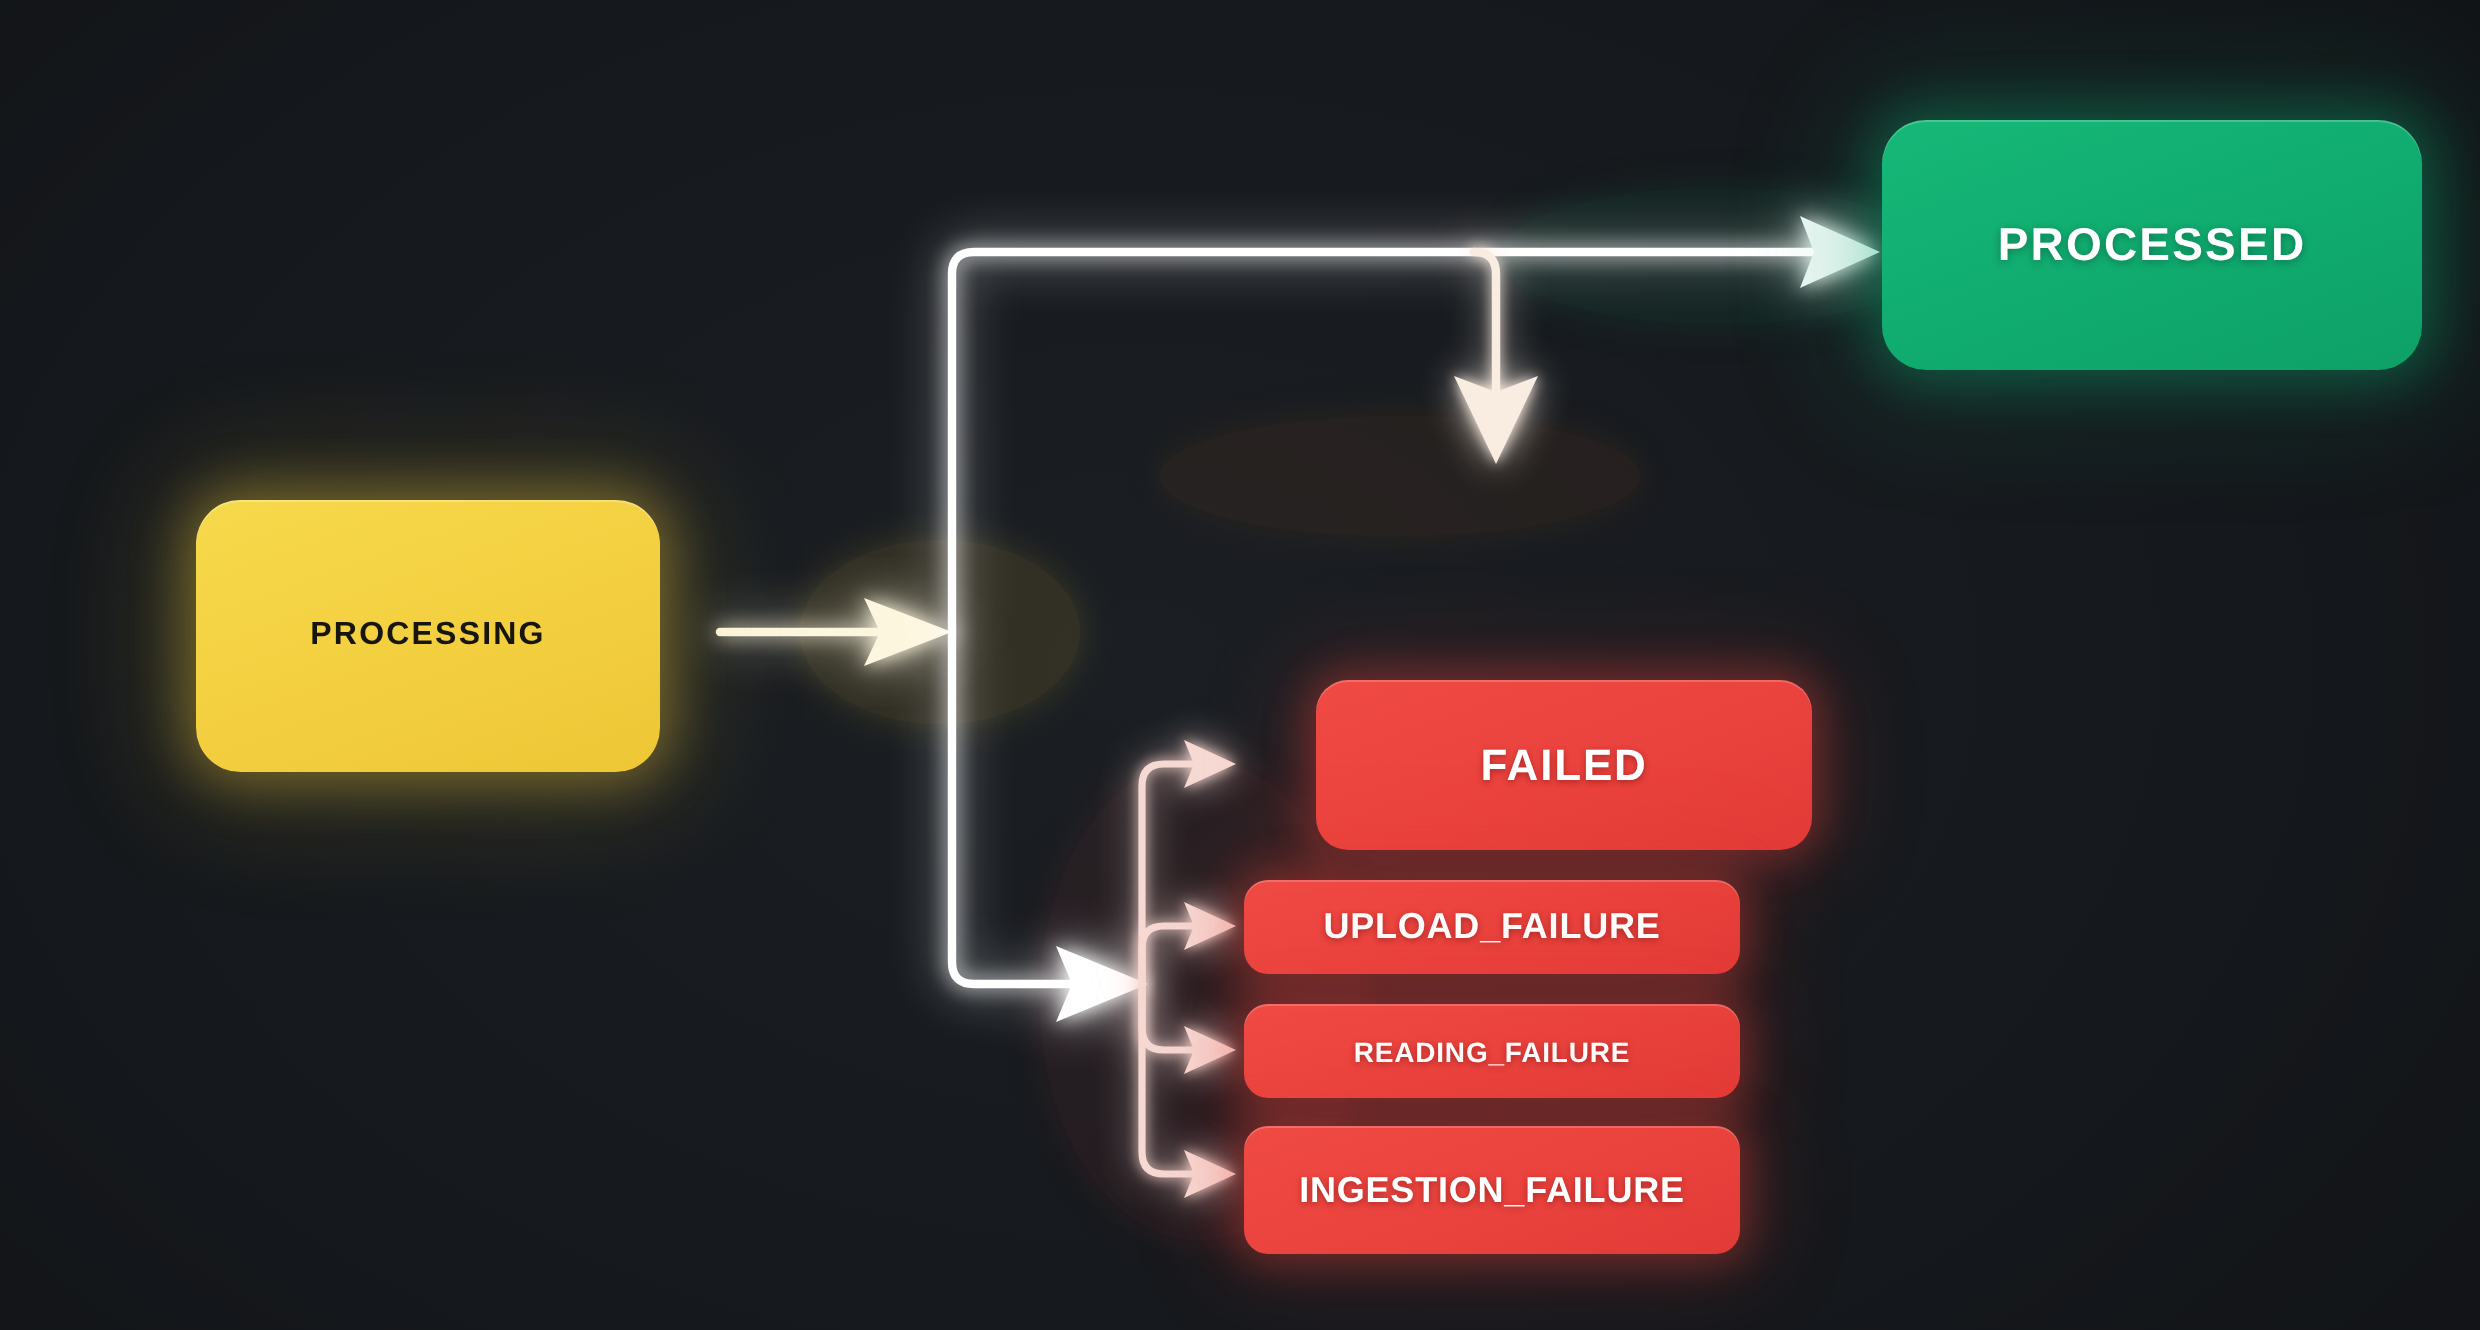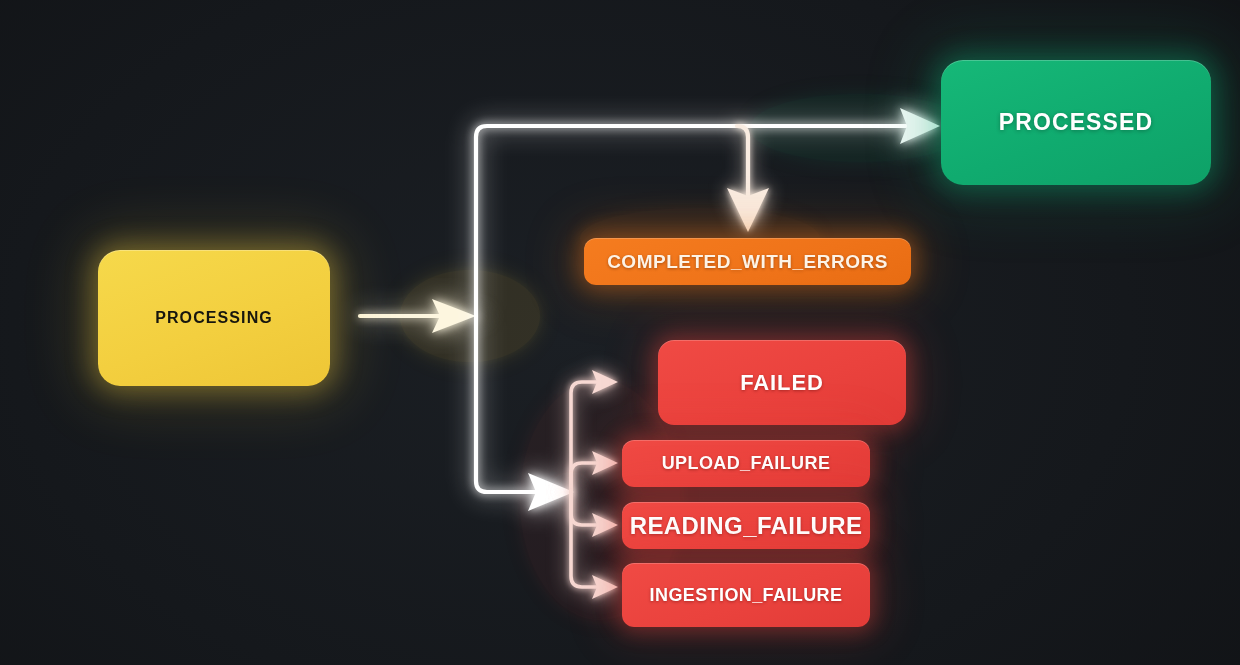--- a/index.html
+++ b/index.html
@@ -123,21 +123,21 @@
     top: 440px;
     height: 47px;
     border-radius: 12px;
     font-size: 18px;
     letter-spacing: 0.4px;
   }
   .node-reading {
     top: 502px;
     height: 47px;
     border-radius: 12px;
-    font-size: 24px;
+    font-size: 14px;
     letter-spacing: 0.4px;
   }
   .node-ingestion {
     top: 563px;
     height: 64px;
     border-radius: 12px;
     font-size: 18px;
     letter-spacing: 0.4px;
   }
 </style>
@@ -213,21 +213,20 @@
     <g filter="url(#glowSoft)">
       <path d="M 571 492 L 571 576 Q 571 587 582 587 L 598 587" stroke="#f7d9d3" stroke-width="3.6" fill="none" stroke-linecap="round" stroke-linejoin="round"></path>
       <path d="M 618 587 L 592 575 L 597 587 L 592 599 Z" fill="#f7d9d3"></path>
     </g>
   </svg>
 
   <div class="node node-processing">PROCESSING</div>
 
   <div class="node node-processed">PROCESSED</div>
 
-  <div class="node node-cwe">COMPLETED_WITH_ERRORS</div>
 
   <div class="node node-red node-failed">FAILED</div>
 
   <div class="node node-red node-upload">UPLOAD_FAILURE</div>
 
   <div class="node node-red node-reading">READING_FAILURE</div>
 
   <div class="node node-red node-ingestion">INGESTION_FAILURE</div>
 
 </div>

